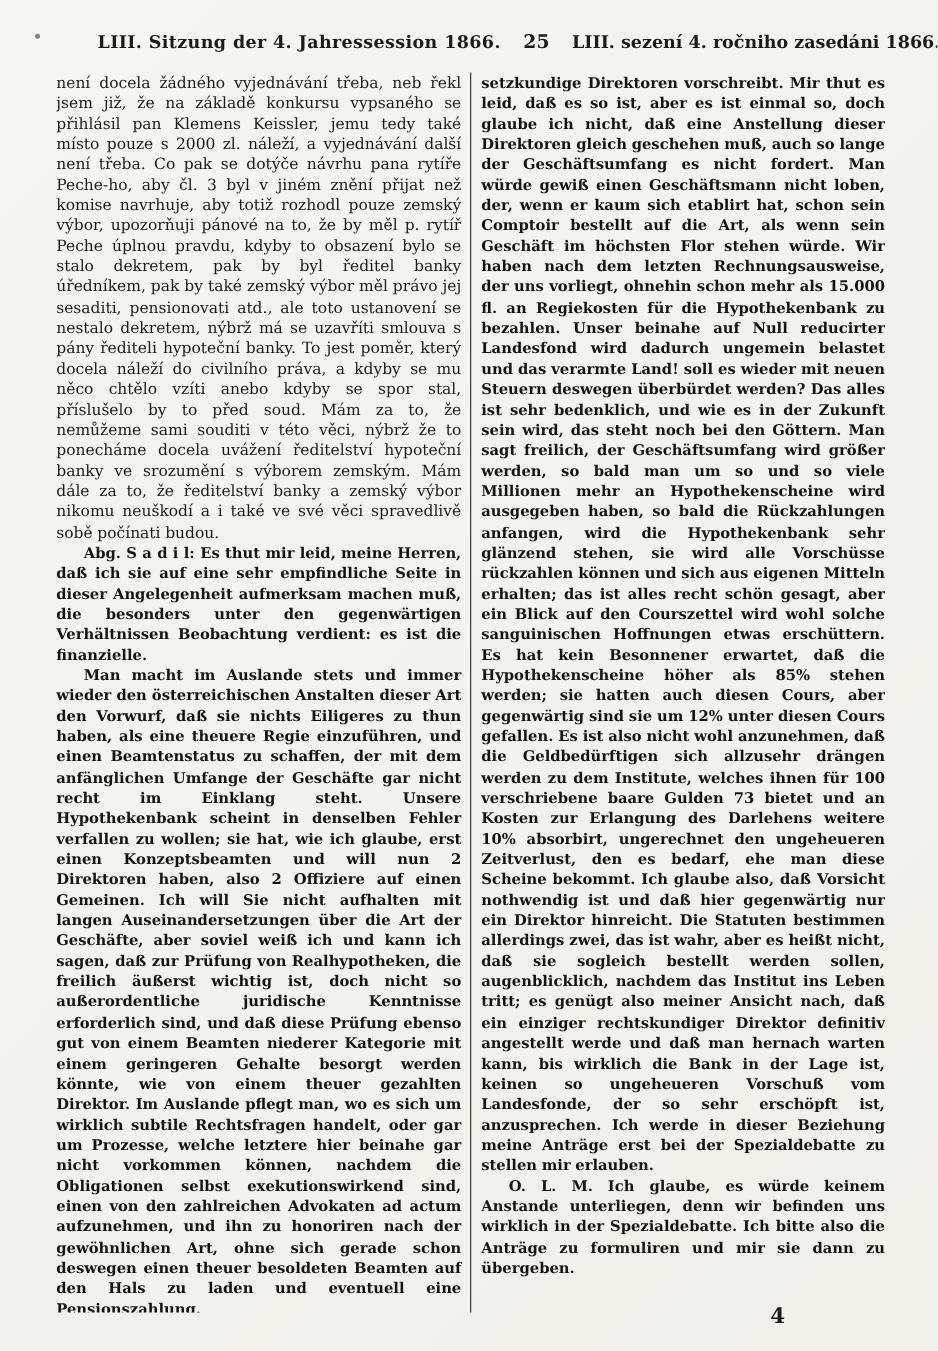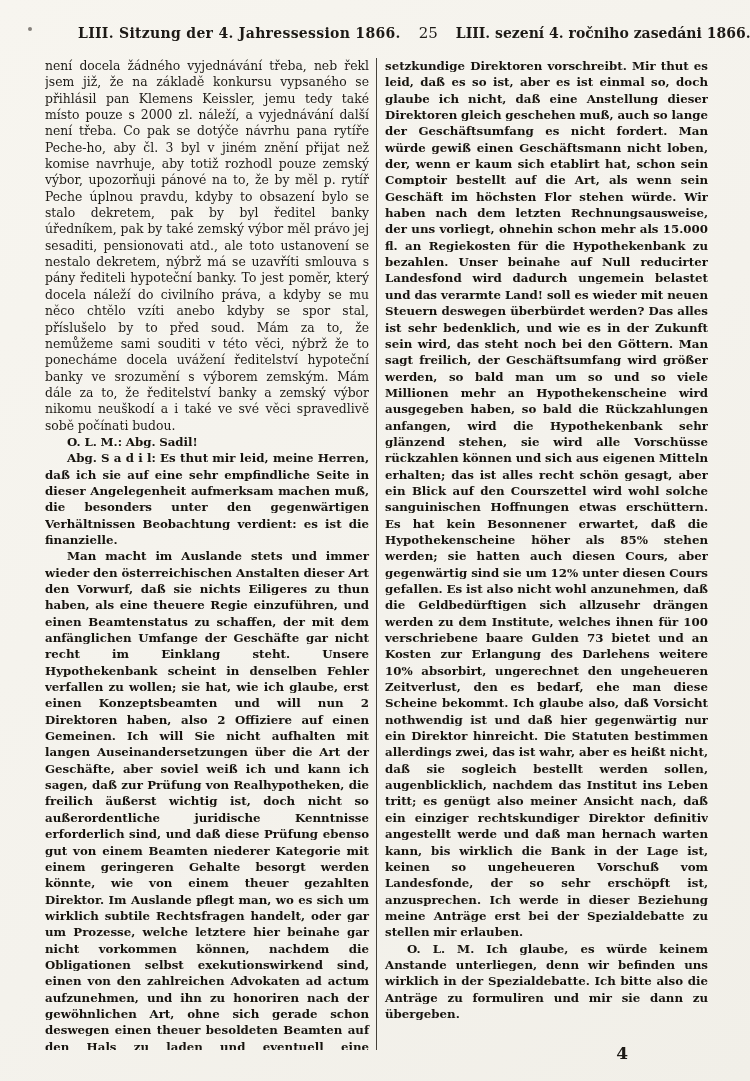--- a/index.html
+++ b/index.html
@@ -28,21 +28,21 @@
     text-align: left;
     font-size: 14px;
     font-weight: bold;
     letter-spacing: 0.3px;
     white-space: nowrap;
   }
   .header .h-num {
     flex: 0 0 auto;
     padding: 0 18px;
     font-size: 15px;
-    font-weight: normal;
+    font-weight: bold;
   }
   .header .h-right {
     flex: 1;
     text-align: right;
     font-size: 14px;
     font-weight: bold;
     white-space: nowrap;
   }
   .columns {
     position: absolute;
@@ -106,21 +106,20 @@
 
   <div class="header">
     <div class="h-left">LIII. Sitzung der 4. Jahressession 1866.</div>
     <div class="h-num">25</div>
     <div class="h-right">LIII. sezení 4. ročniho zasedáni 1866.</div>
   </div>
 
   <div class="columns">
     <div class="col col-left">
         <p>není docela žádného vyjednávání třeba, neb řekl jsem již, že na základě konkursu vypsaného se přihlásil pan Klemens Keissler, jemu tedy také místo pouze s 2000 zl. náleží, a vyjednávání další není třeba. Co pak se dotýče návrhu pana rytíře Peche-ho, aby čl. 3 byl v jiném znění přijat než komise navrhuje, aby totiž rozhodl pouze zemský výbor, upozorňuji pánové na to, že by měl p. rytíř Peche úplnou pravdu, kdyby to obsazení bylo se stalo dekretem, pak by byl ředitel banky úředníkem, pak by také zemský výbor měl právo jej sesaditi, pensionovati atd., ale toto ustanovení se nestalo dekretem, nýbrž má se uzavříti smlouva s pány řediteli hypoteční banky. To jest poměr, který docela náleží do civilního práva, a kdyby se mu něco chtělo vzíti anebo kdyby se spor stal, příslušelo by to před soud. Mám za to, že nemůžeme sami souditi v této věci, nýbrž že to ponecháme docela uvážení ředitelství hypoteční banky ve srozumění s výborem zemským. Mám dále za to, že ředitelství banky a zemský výbor nikomu neuškodí a i také ve své věci spravedlivě sobě počínati budou.</p>
-        <p class="indent fraktur">O. L. M.: Abg. Sadil!</p>
         <p class="indent fraktur">Abg. S a d i l: Es thut mir leid, meine Herren, daß ich sie auf eine sehr empfindliche Seite in dieser Angelegenheit aufmerksam machen muß, die besonders unter den gegenwärtigen Verhältnissen Beobachtung verdient: es ist die finanzielle.</p>
         <p class="indent fraktur">Man macht im Auslande stets und immer wieder den österreichischen Anstalten dieser Art den Vorwurf, daß sie nichts Eiligeres zu thun haben, als eine theuere Regie einzuführen, und einen Beamtenstatus zu schaffen, der mit dem anfänglichen Umfange der Geschäfte gar nicht recht im Einklang steht. Unsere Hypothekenbank scheint in denselben Fehler verfallen zu wollen; sie hat, wie ich glaube, erst einen Konzeptsbeamten und will nun 2 Direktoren haben, also 2 Offiziere auf einen Gemeinen. Ich will Sie nicht aufhalten mit langen Auseinandersetzungen über die Art der Geschäfte, aber soviel weiß ich und kann ich sagen, daß zur Prüfung von Realhypotheken, die freilich äußerst wichtig ist, doch nicht so außerordentliche juridische Kenntnisse erforderlich sind, und daß diese Prüfung ebenso gut von einem Beamten niederer Kategorie mit einem geringeren Gehalte besorgt werden könnte, wie von einem theuer gezahlten Direktor. Im Auslande pflegt man, wo es sich um wirklich subtile Rechtsfragen handelt, oder gar um Prozesse, welche letztere hier beinahe gar nicht vorkommen können, nachdem die Obligationen selbst exekutionswirkend sind, einen von den zahlreichen Advokaten ad actum aufzunehmen, und ihn zu honoriren nach der gewöhnlichen Art, ohne sich gerade schon deswegen einen theuer besoldeten Beamten auf den Hals zu laden und eventuell eine Pensionszahlung.</p>
       </div>
     <div class="col col-right">
         <p class="fraktur">setzkundige Direktoren vorschreibt. Mir thut es leid, daß es so ist, aber es ist einmal so, doch glaube ich nicht, daß eine Anstellung dieser Direktoren gleich geschehen muß, auch so lange der Geschäftsumfang es nicht fordert. Man würde gewiß einen Geschäftsmann nicht loben, der, wenn er kaum sich etablirt hat, schon sein Comptoir bestellt auf die Art, als wenn sein Geschäft im höchsten Flor stehen würde. Wir haben nach dem letzten Rechnungsausweise, der uns vorliegt, ohnehin schon mehr als 15.000 fl. an Regiekosten für die Hypothekenbank zu bezahlen. Unser beinahe auf Null reducirter Landesfond wird dadurch ungemein belastet und das verarmte Land! soll es wieder mit neuen Steuern deswegen überbürdet werden? Das alles ist sehr bedenklich, und wie es in der Zukunft sein wird, das steht noch bei den Göttern. Man sagt freilich, der Geschäftsumfang wird größer werden, so bald man um so und so viele Millionen mehr an Hypothekenscheine wird ausgegeben haben, so bald die Rückzahlungen anfangen, wird die Hypothekenbank sehr glänzend stehen, sie wird alle Vorschüsse rückzahlen können und sich aus eigenen Mitteln erhalten; das ist alles recht schön gesagt, aber ein Blick auf den Courszettel wird wohl solche sanguinischen Hoffnungen etwas erschüttern. Es hat kein Besonnener erwartet, daß die Hypothekenscheine höher als 85% stehen werden; sie hatten auch diesen Cours, aber gegenwärtig sind sie um 12% unter diesen Cours gefallen. Es ist also nicht wohl anzunehmen, daß die Geldbedürftigen sich allzusehr drängen werden zu dem Institute, welches ihnen für 100 verschriebene baare Gulden 73 bietet und an Kosten zur Erlangung des Darlehens weitere 10% absorbirt, ungerechnet den ungeheueren Zeitverlust, den es bedarf, ehe man diese Scheine bekommt. Ich glaube also, daß Vorsicht nothwendig ist und daß hier gegenwärtig nur ein Direktor hinreicht. Die Statuten bestimmen allerdings zwei, das ist wahr, aber es heißt nicht, daß sie sogleich bestellt werden sollen, augenblicklich, nachdem das Institut ins Leben tritt; es genügt also meiner Ansicht nach, daß ein einziger rechtskundiger Direktor definitiv angestellt werde und daß man hernach warten kann, bis wirklich die Bank in der Lage ist, keinen so ungeheueren Vorschuß vom Landesfonde, der so sehr erschöpft ist, anzusprechen. Ich werde in dieser Beziehung meine Anträge erst bei der Spezialdebatte zu stellen mir erlauben.</p>
         <p class="indent fraktur">O. L. M. Ich glaube, es würde keinem Anstande unterliegen, denn wir befinden uns wirklich in der Spezialdebatte. Ich bitte also die Anträge zu formuliren und mir sie dann zu übergeben.</p>
       </div>
   </div>
 
   <div class="page-number">4</div>

